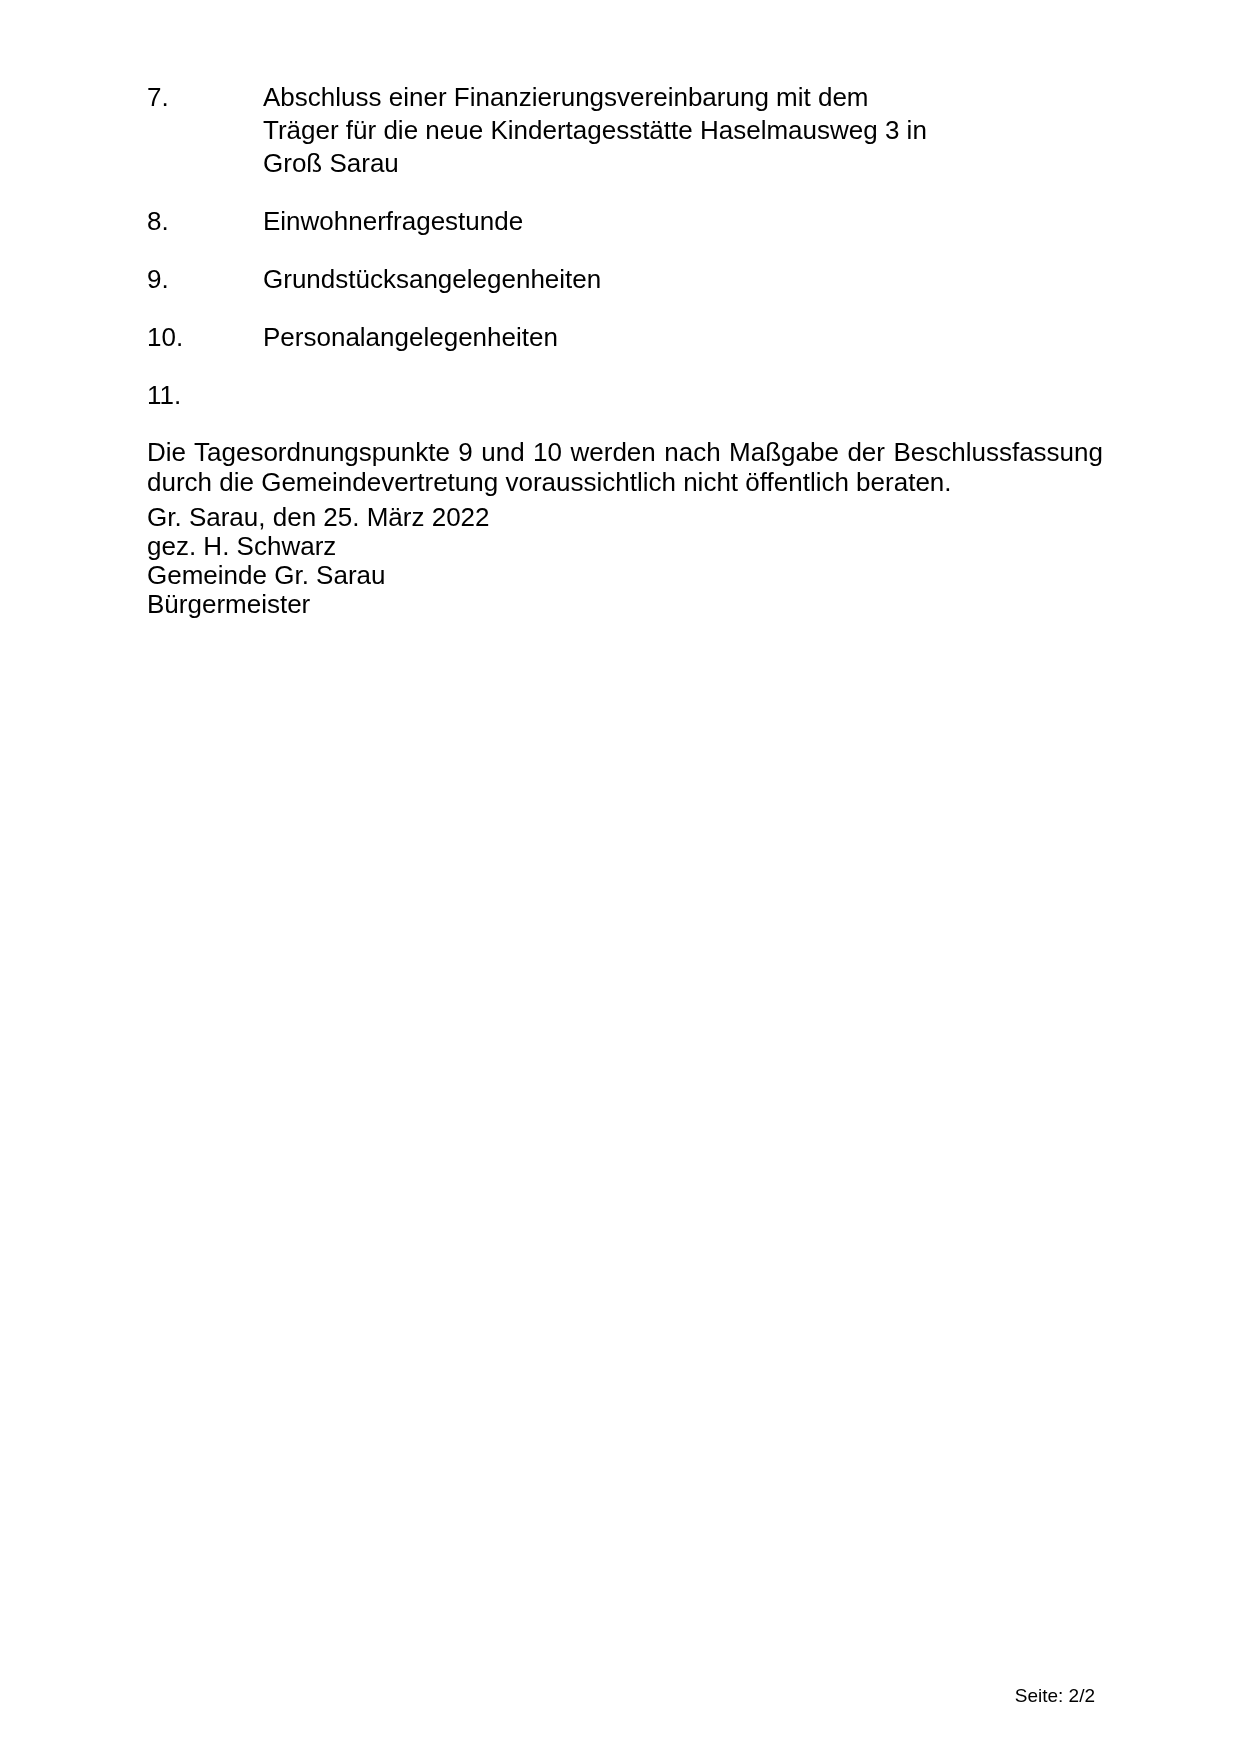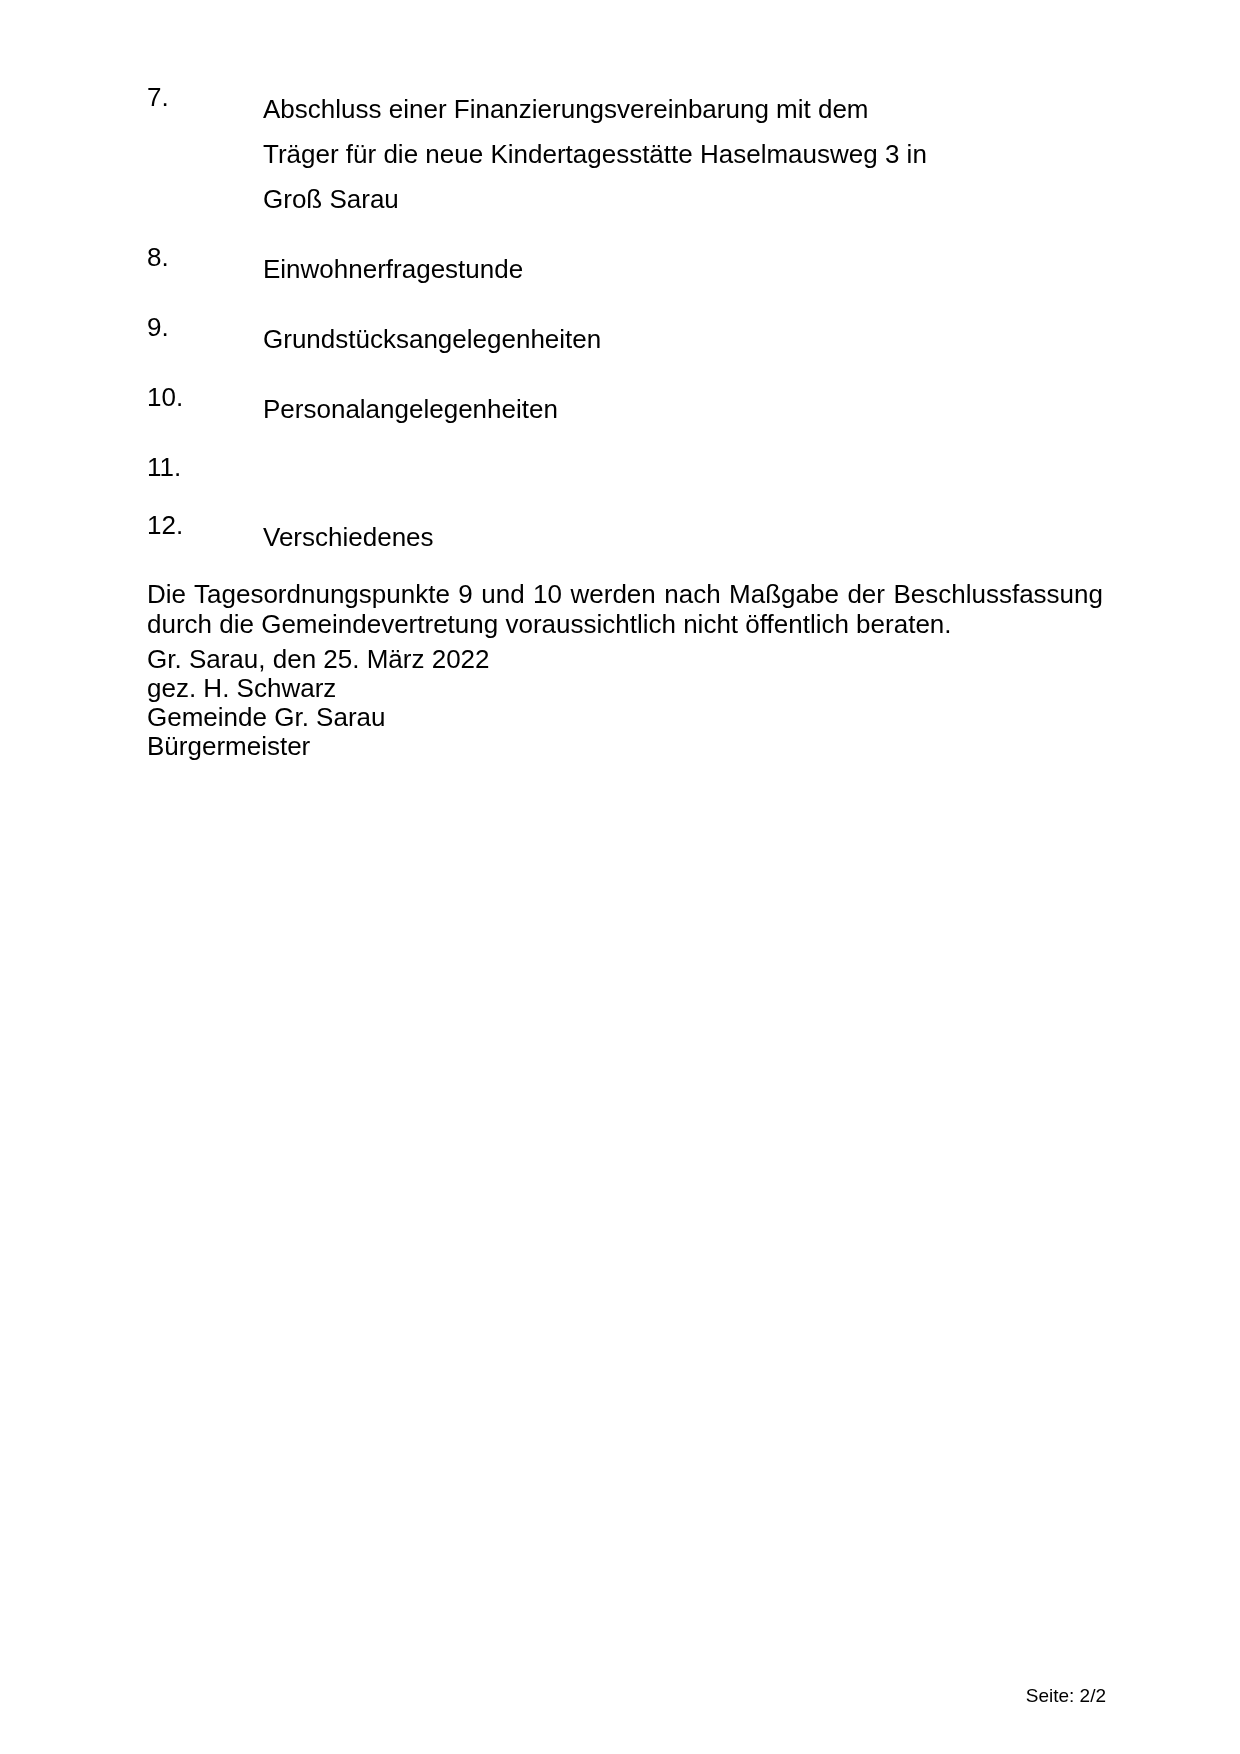--- a/index.html
+++ b/index.html
@@ -31,38 +31,37 @@
     width: 116px;
     flex-shrink: 0;
     line-height: 33px;
   }
   .agenda-text {
     flex: 1;
   }
   .agenda-line {
     line-height: 33px;
     white-space: nowrap;
-    margin-top: 12px;
   }
   .note {
     width: 956px;
     line-height: 30px;
     margin-top: 10px;
   }
   .note-line-justified {
     text-align: justify;
     text-align-last: justify;
   }
   .signature {
     margin-top: 6px;
     line-height: 29px;
   }
   .footer-page {
     position: absolute;
-    right: 134px;
+    right: 145px;
     bottom: 47px;
     font-size: 19px;
     line-height: 22px;
   }
 </style>
 </head>
 <body>
 
 <div class="page">
   <div class="content">
@@ -94,26 +93,20 @@
       <div class="agenda-num">10.</div>
       <div class="agenda-text">
         <div class="agenda-line">Personalangelegenheiten</div>
       </div>
     </div>
 
     <div class="agenda-row">
       <div class="agenda-num">11.</div>
     </div>
 
-    <div class="agenda-row">
-      <div class="agenda-num">12.</div>
-      <div class="agenda-text">
-        <div class="agenda-line">Verschiedenes</div>
-      </div>
-    </div>
 
     <div class="note">
       <div class="note-line-justified">Die Tagesordnungspunkte 9 und 10 werden nach Maßgabe der Beschlussfassung</div>
       <div>durch die Gemeindevertretung voraussichtlich nicht öffentlich beraten.</div>
     </div>
 
     <div class="signature">
       <div>Gr. Sarau, den 25. März 2022</div>
       <div>gez. H. Schwarz</div>
       <div>Gemeinde Gr. Sarau</div>

